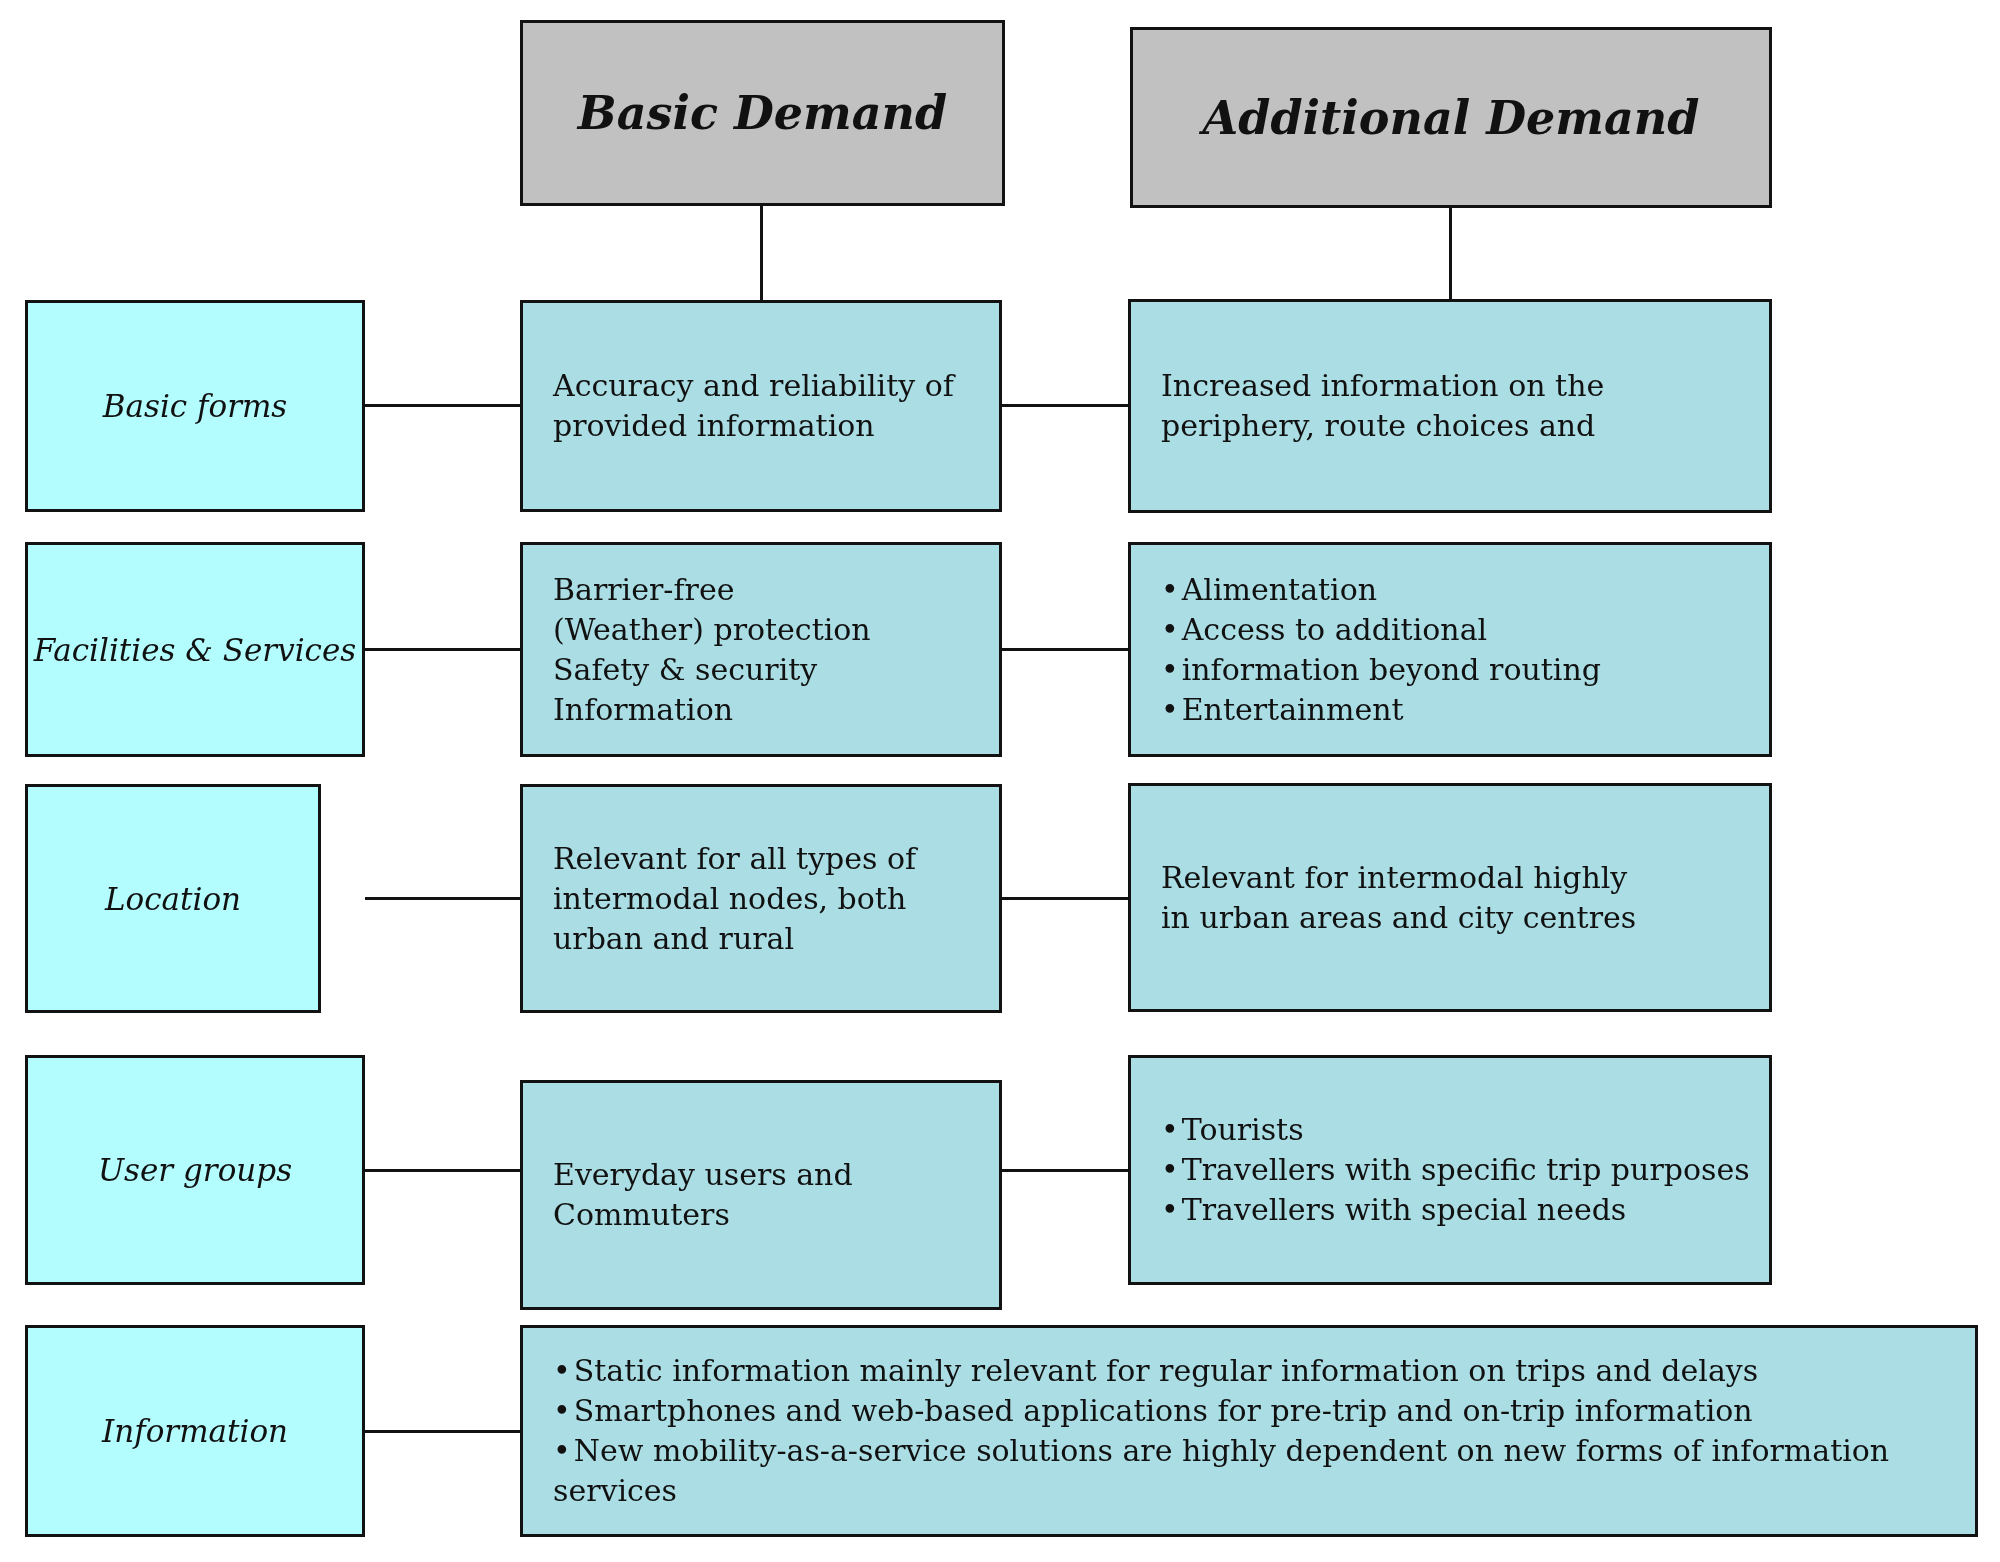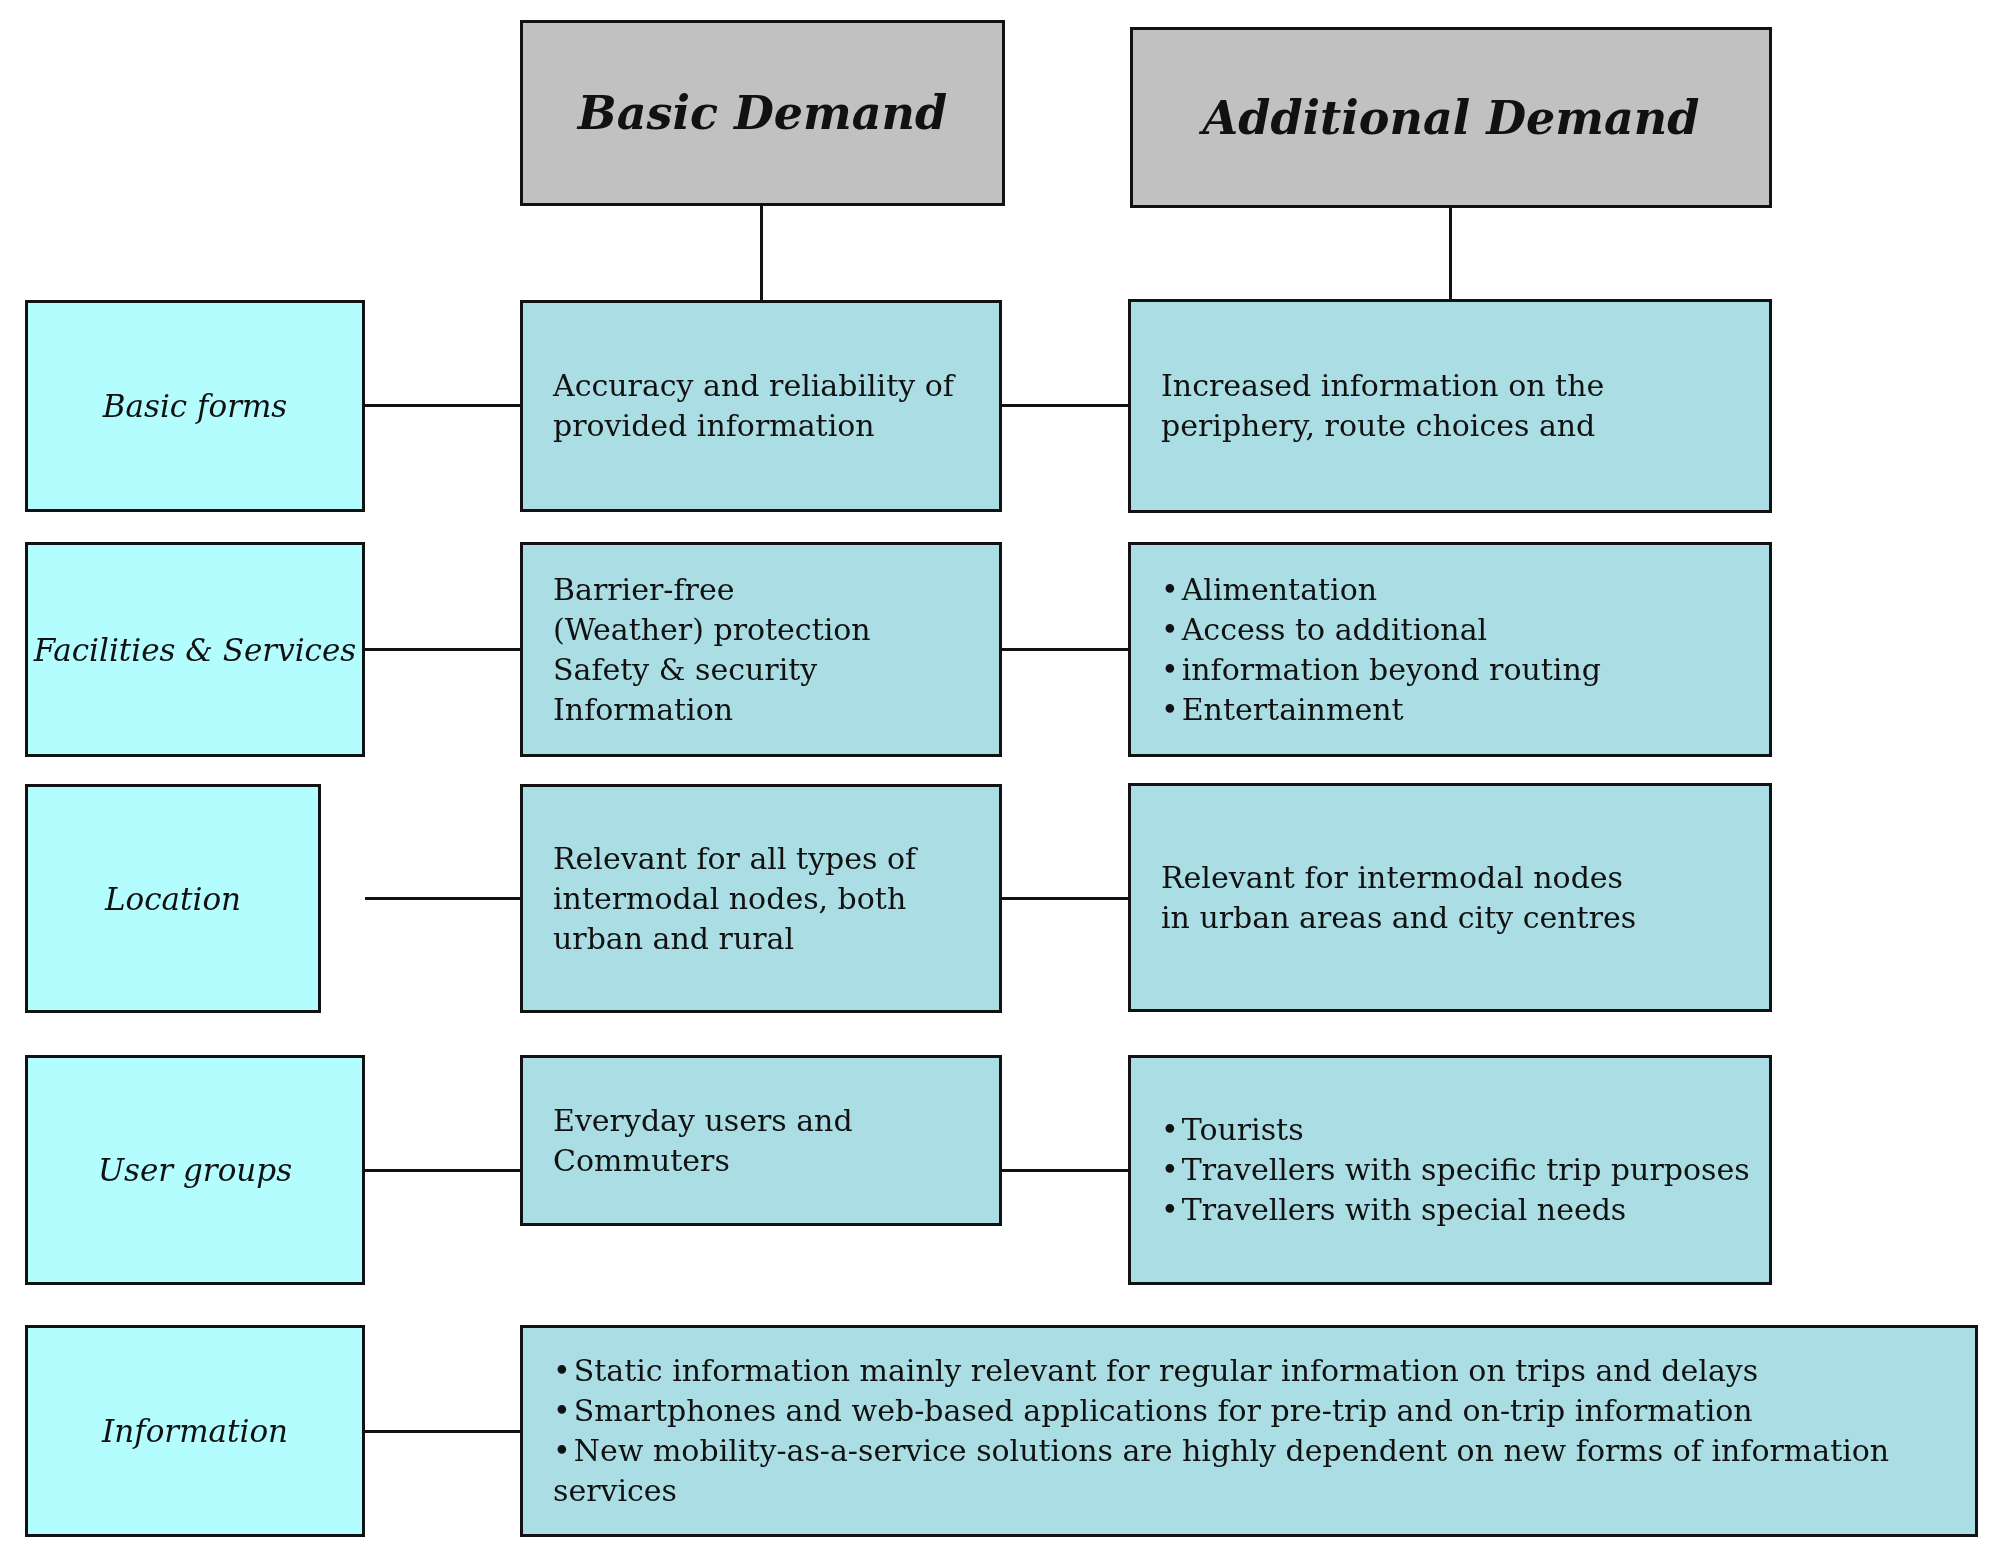--- a/index.html
+++ b/index.html
@@ -94,21 +94,21 @@
       <div>Information</div>
     </div>
   </div>
   <div class="box content-box" style="left:520px; top:784px; width:482px; height:229px;">
     <div class="inner">
       <div>Relevant for all types of</div>
       <div>intermodal nodes, both</div>
       <div>urban and rural</div>
     </div>
   </div>
-  <div class="box content-box" style="left:520px; top:1055px; width:482px; height:171px;">
+  <div class="box content-box" style="left:520px; top:1080px; width:482px; height:230px;">
     <div class="inner">
       <div>Everyday users and</div>
       <div>Commuters</div>
     </div>
   </div>
 
   <div class="box content-box" style="left:1128px; top:299px; width:644px; height:214px;">
     <div class="inner">
       <div>Increased information on the</div>
       <div>periphery, route choices and</div>
@@ -117,21 +117,21 @@
   <div class="box content-box" style="left:1128px; top:542px; width:644px; height:215px;">
     <div class="inner">
       <div class="bullet">Alimentation</div>
       <div class="bullet">Access to additional</div>
       <div class="bullet">information beyond routing</div>
       <div class="bullet">Entertainment</div>
     </div>
   </div>
   <div class="box content-box" style="left:1128px; top:783px; width:644px; height:229px;">
     <div class="inner">
-      <div>Relevant for intermodal nodes</div>
+      <div>Relevant for intermodal highly</div>
       <div>in urban areas and city centres</div>
     </div>
   </div>
   <div class="box content-box" style="left:1128px; top:1055px; width:644px; height:230px;">
     <div class="inner">
       <div class="bullet">Tourists</div>
       <div class="bullet">Travellers with specific trip purposes</div>
       <div class="bullet">Travellers with special needs</div>
     </div>
   </div>

